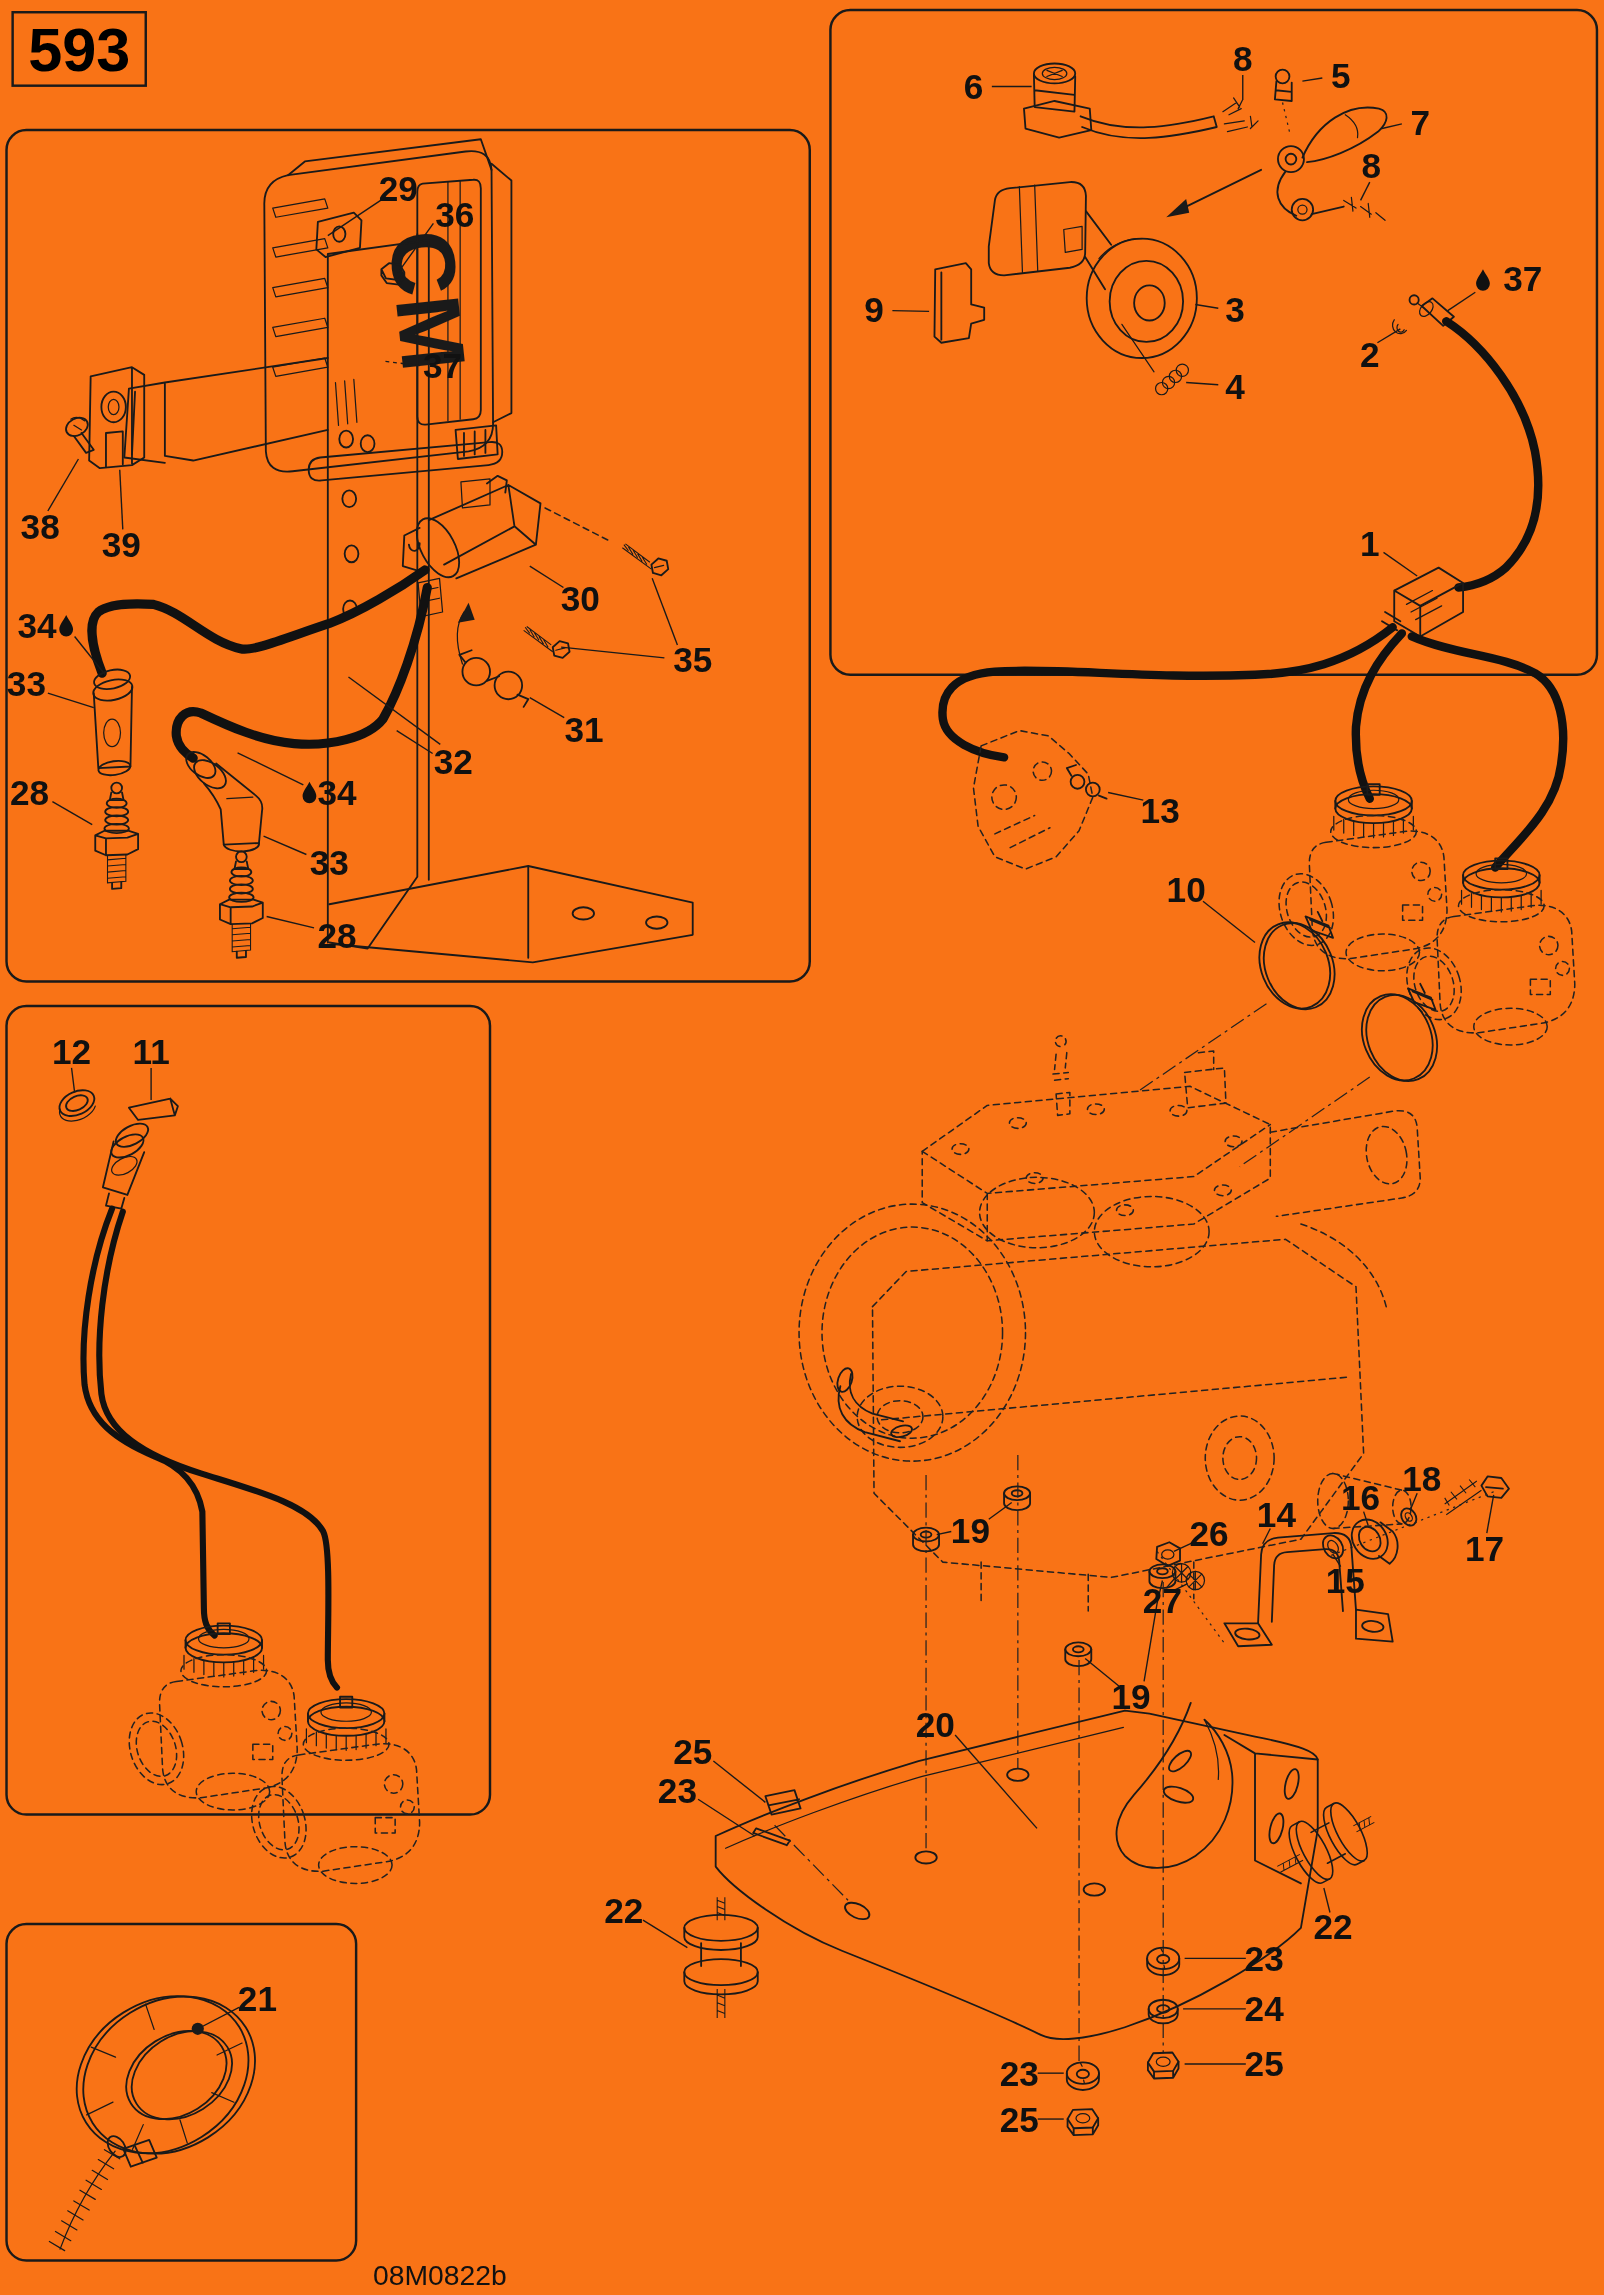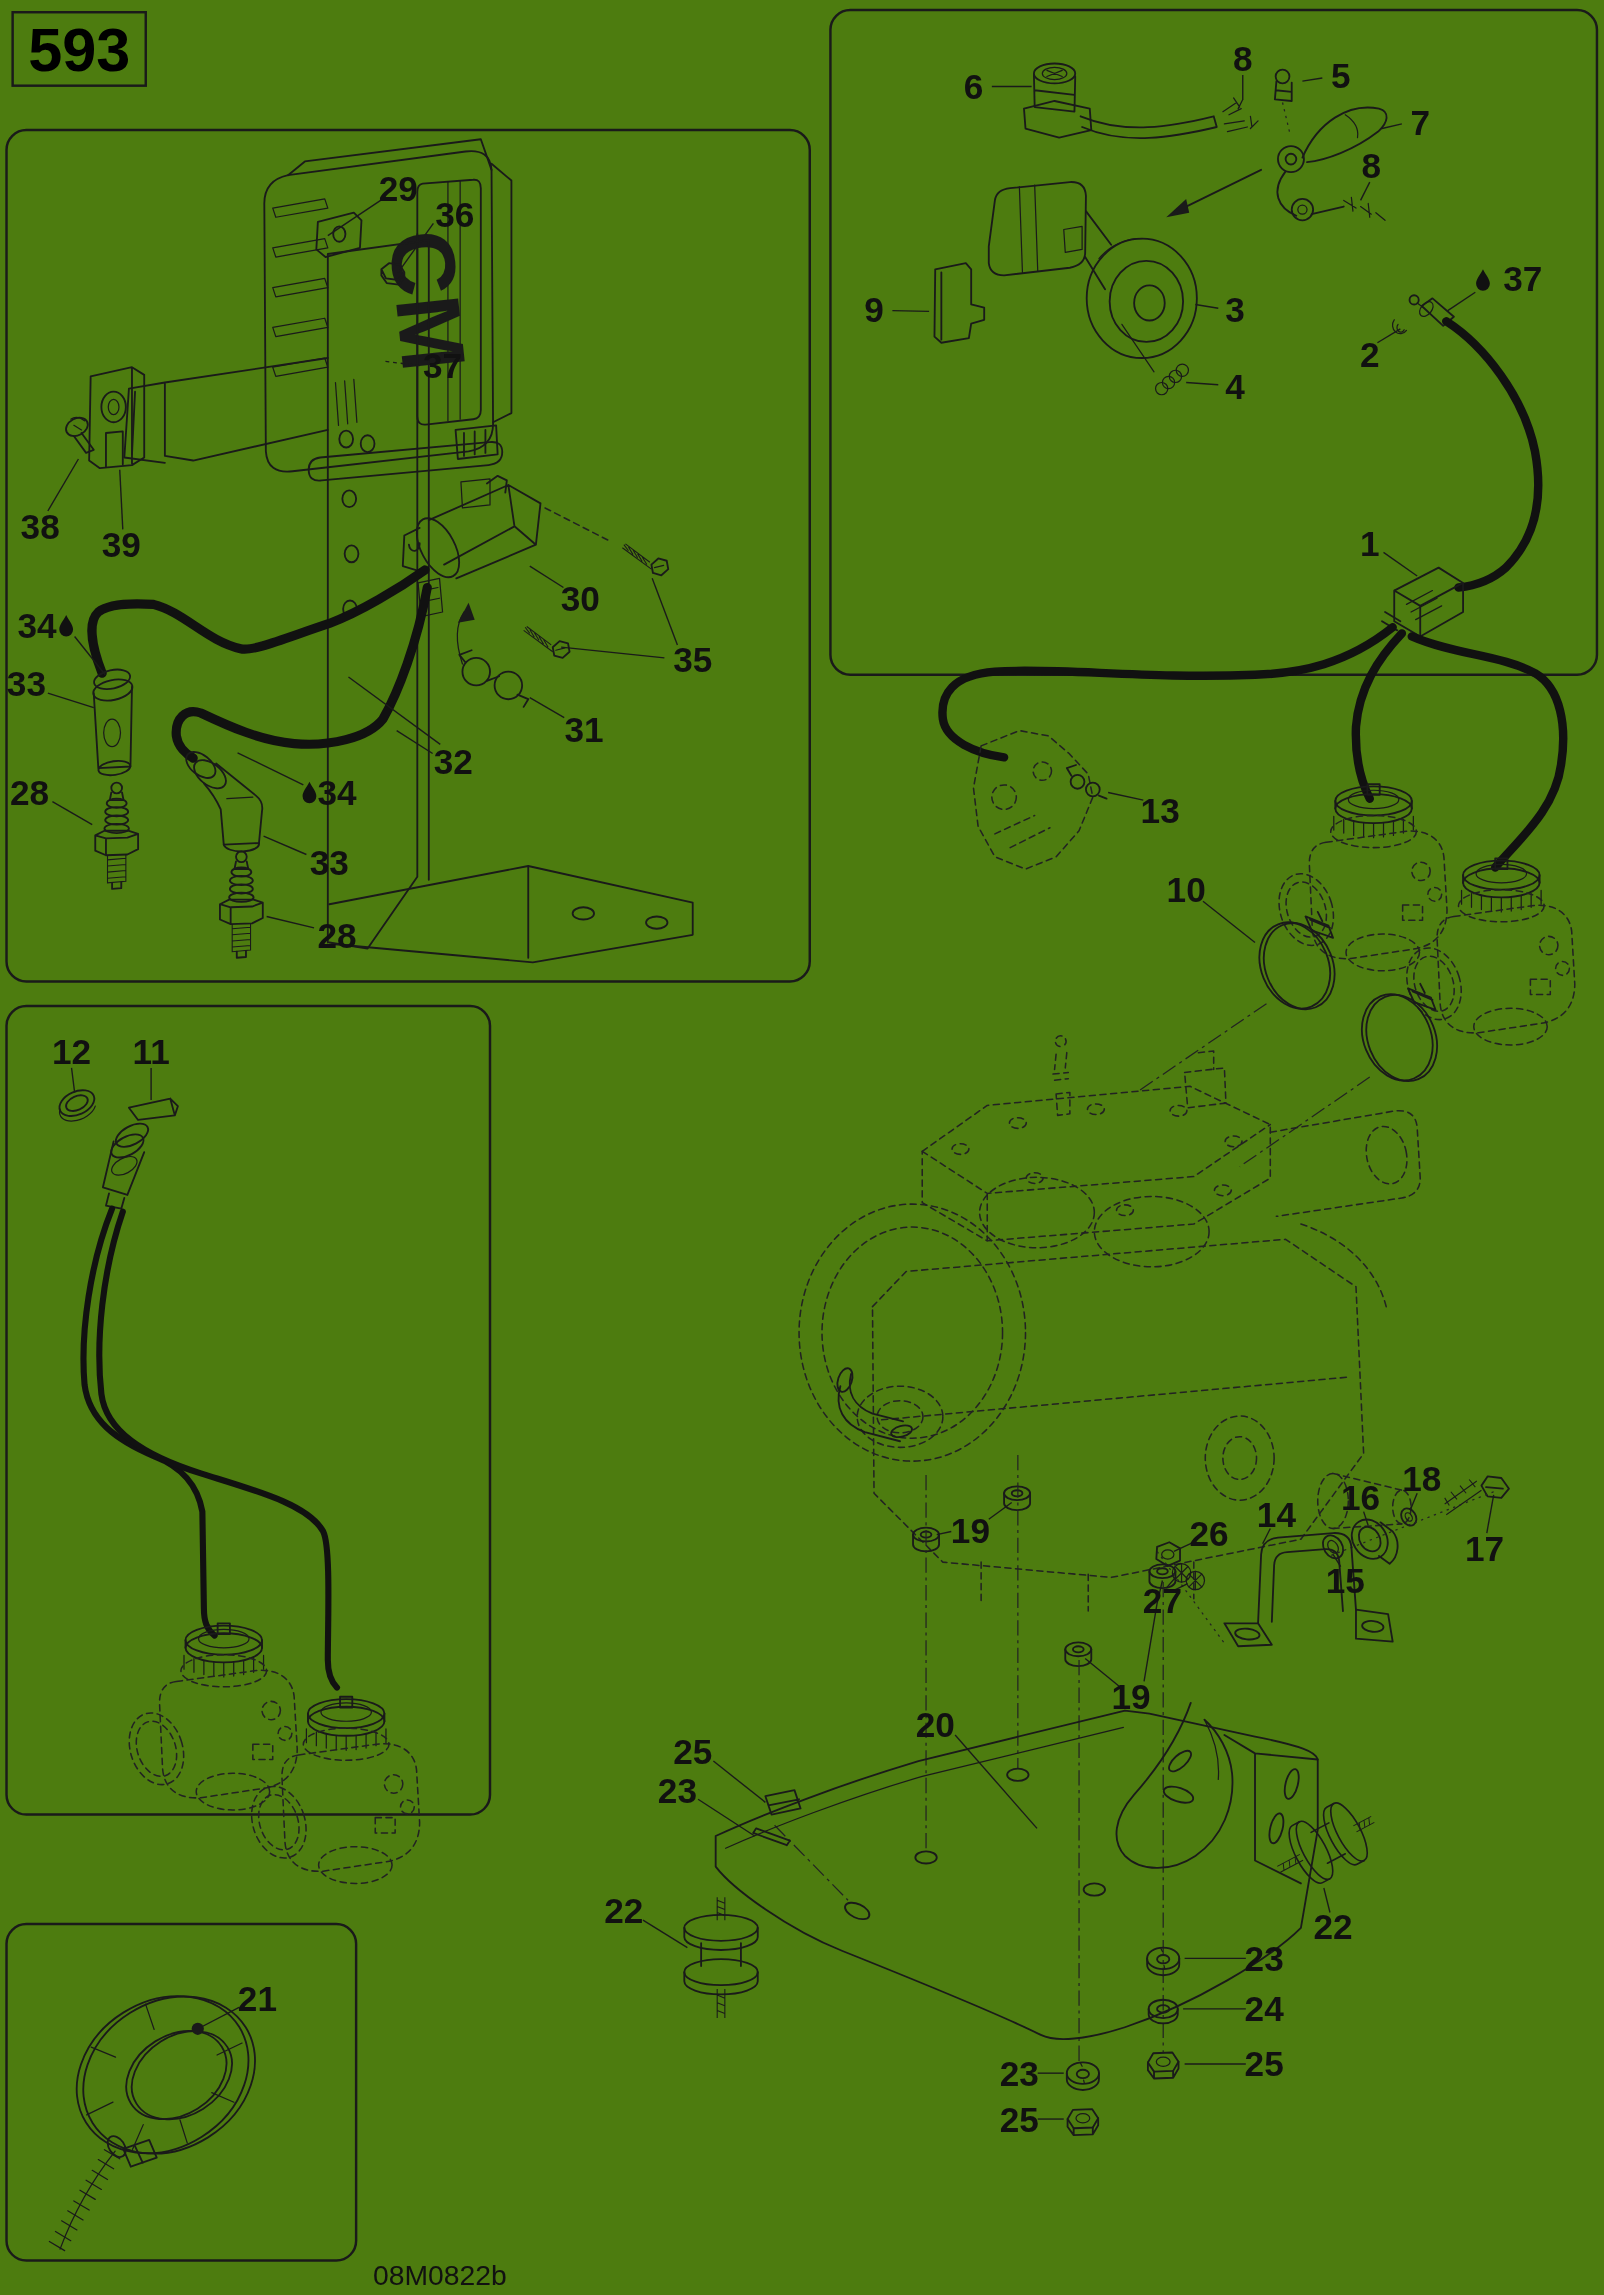--- a/index.html
+++ b/index.html
@@ -1,16 +1,16 @@
 <!DOCTYPE html>
 <html style="font-size:12.2px"><head>
 <meta charset="utf-8">
 <style>
   html,body{margin:0;padding:0;background:#fff;}
-  #stage{position:relative;width:1605px;height:2295px;background:#4d7c0f;
+  #stage{position:relative;width:1605px;height:2295px;background:#f97316;
          font-family:"Liberation Sans",sans-serif;}
   svg{display:block}
   
   .ln     {fill:none;stroke:#1a1a1a;stroke-width:2.4;stroke-linecap:round;stroke-linejoin:round}
   .thin   {fill:none;stroke:#1a1a1a;stroke-width:1.6;stroke-linecap:round;stroke-linejoin:round}
   .box    {fill:none;stroke:#1a1a1a;stroke-width:3.2}
   .wire   {fill:none;stroke:#111;stroke-width:12;stroke-linecap:round}
   .wire-s {fill:none;stroke:#111;stroke-width:8;stroke-linecap:round}
   .cable  {fill:none;stroke:#111;stroke-width:11;stroke-linecap:round}
   .dashed {fill:none;stroke:#222;stroke-width:2;stroke-dasharray:8 6;stroke-linecap:round;stroke-linejoin:round}

